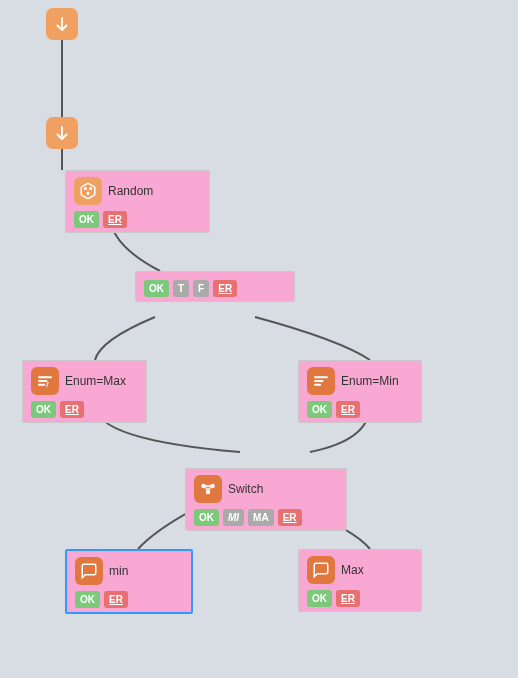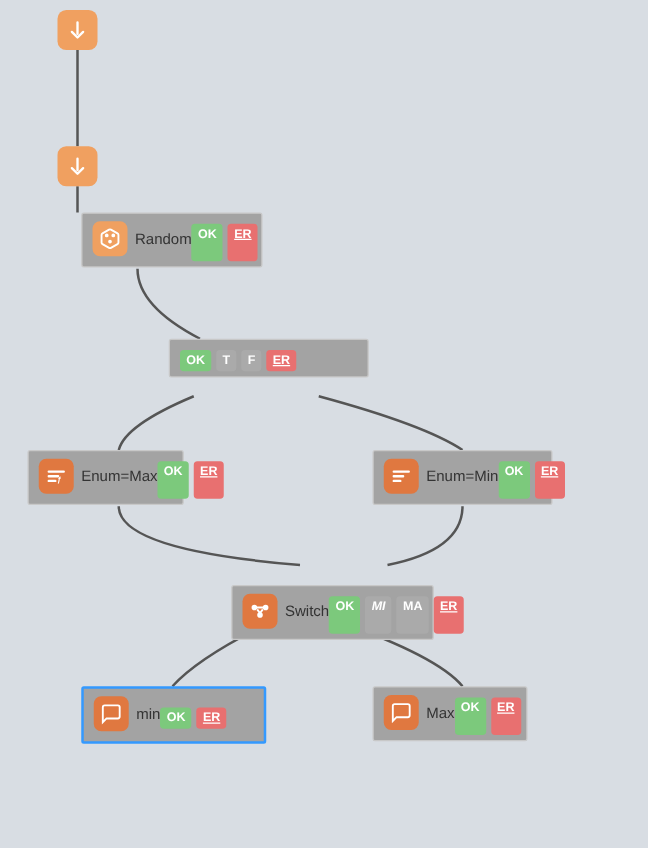--- a/index.html
+++ b/index.html
@@ -8,24 +8,25 @@
       height: 678px;
       background-color: #d8dde3;
       position: relative;
       overflow: hidden;
       font-family: Arial, sans-serif;
       font-size: 12px;
     }
 
     .node {
       position: absolute;
-      background: #a3a3a3;
+      background: #f9a8d4;
       border: 1.5px solid #c8c8c8;
       border-radius: 2px;
       display: flex;
+      flex-direction: column;
       padding: 6px 8px 4px 8px;
     }
 
     .node-header {
       display: flex;
       align-items: center;
       gap: 6px;
       margin-bottom: 4px;
     }
 
@@ -168,21 +169,21 @@
       </svg>
     </div>
     <span class="node-title">Enum=Max</span>
   </div>
   <div class="node-ports">
     <span class="port port-ok">OK</span>
     <span class="port port-er">ER</span>
   </div>
 </div>
 
-<div class="node" style="top:360px; left:298px; width:144px;">
+<div class="node" style="top:360px; left:298px; width:124px;">
   <div class="node-header">
     <div class="node-icon" style="background:#e07840;">
       <svg width="18" height="18" viewBox="0 0 24 24" fill="none" stroke="white" stroke-width="2.5">
         <path d="M4 7h16M4 12h10M4 17h7" stroke-linecap="round"></path>
       </svg>
     </div>
     <span class="node-title">Enum=Min</span>
   </div>
   <div class="node-ports">
     <span class="port port-ok">OK</span>
@@ -203,21 +204,21 @@
     <span class="node-title">Switch</span>
   </div>
   <div class="node-ports">
     <span class="port port-ok">OK</span>
     <span class="port port-mi">MI</span>
     <span class="port port-ma">MA</span>
     <span class="port port-er">ER</span>
   </div>
 </div>
 
-<div class="node node-selected" style="top:549px; left:65px; width:148px;align-items:center;">
+<div class="node node-selected" style="top:549px; left:65px; width:128px;">
   <div class="node-header">
     <div class="node-icon" style="background:#e07840;">
       <svg width="18" height="18" viewBox="0 0 24 24" fill="none" stroke="white" stroke-width="2">
         <path d="M21 15a2 2 0 0 1-2 2H7l-4 4V5a2 2 0 0 1 2-2h14a2 2 0 0 1 2 2z"></path>
       </svg>
     </div>
     <span class="node-title">min</span>
   </div>
   <div class="node-ports">
     <span class="port port-ok">OK</span>

